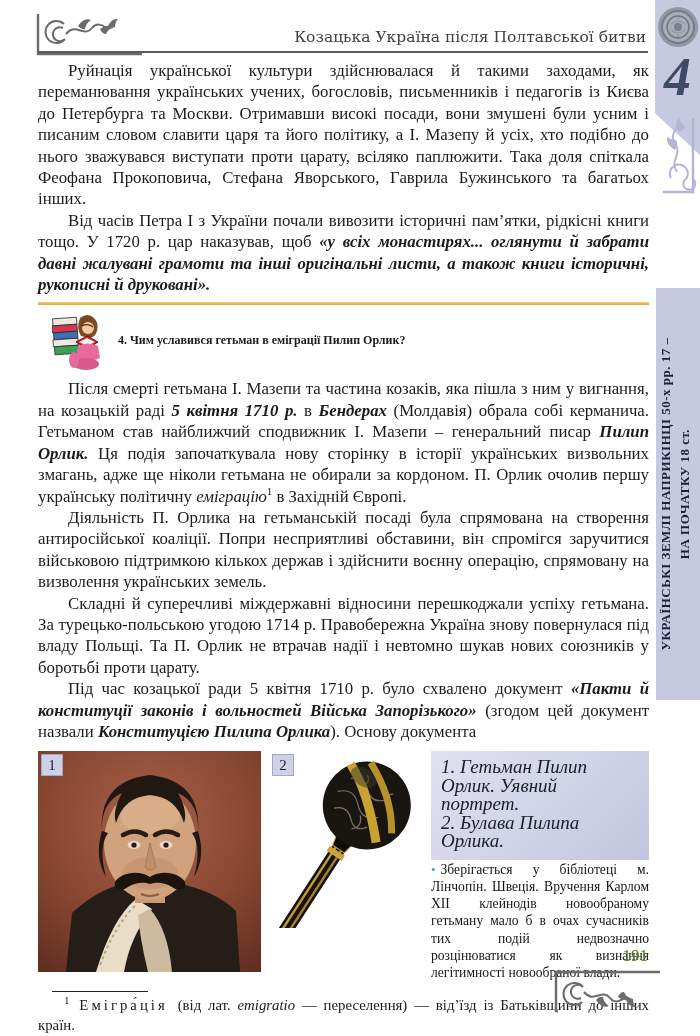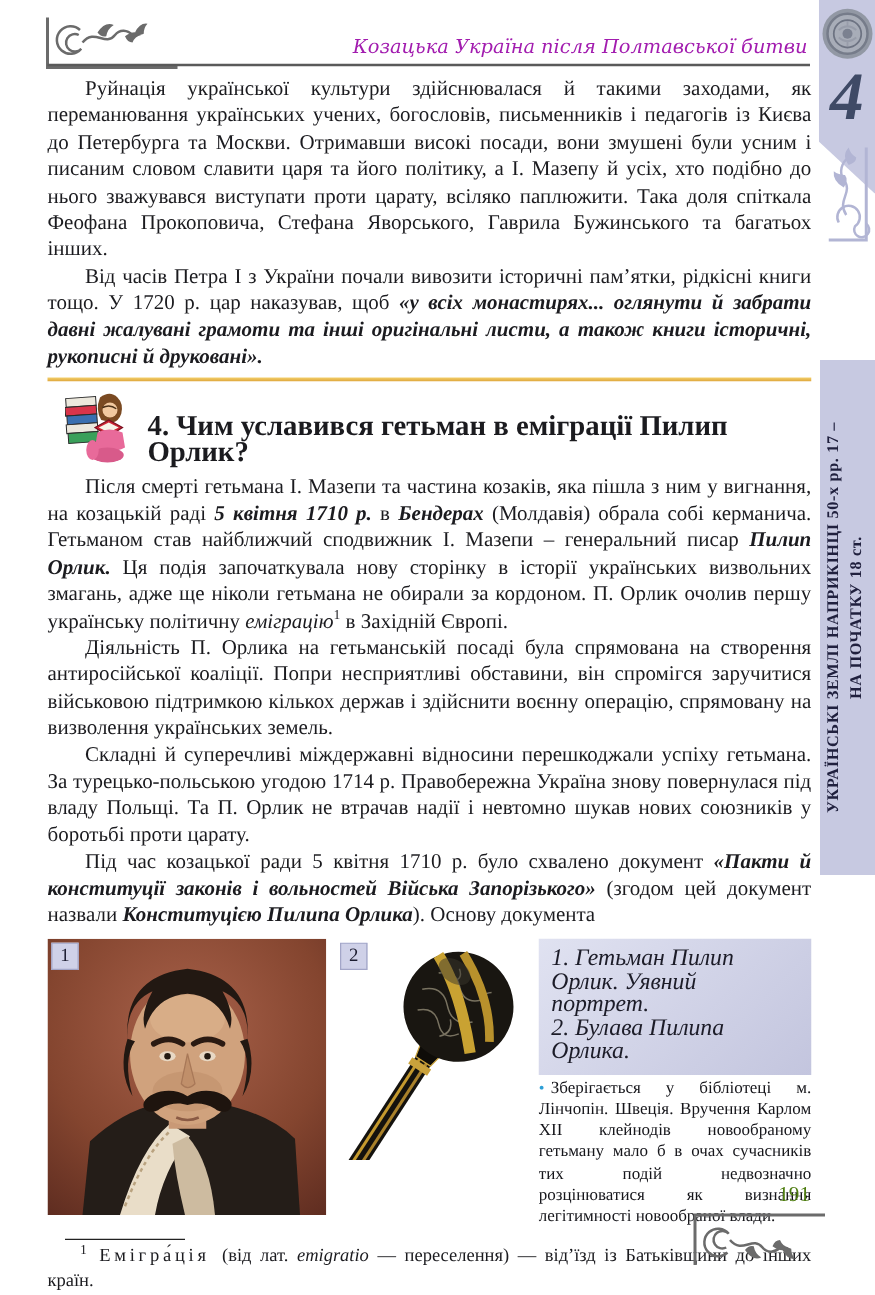--- a/index.html
+++ b/index.html
@@ -12,21 +12,21 @@
     color: #1b1b1f;
     overflow: hidden;
   }
 
   
   .header-flourish { position:absolute; left:34px; top:12px; }
   .header-rule { position:absolute; left:38px; top:51px; width:610px; height:2px; background:#5a5a5a; }
   .running-title {
     position:absolute; right:54px; top:28px;
     font-family:"DejaVu Serif", serif;
-    font-style:italic; font-size:15.5px; color:#a21caf;
+    font-size:15.5px; color:#404040;
   }
 
   
   .corner-block {
     position:absolute; right:0; top:0; width:45px; height:155px;
     background:#c7c9e1;
     clip-path: polygon(0 0, 100% 0, 100% 100%, 0 73%);
   }
   .seal { display:block; margin:6px auto 0; }
   .chapter-num {
@@ -60,21 +60,21 @@
 
   .gold-rule {
     margin:7px 0 5px;
     height:3px;
     background:linear-gradient(#f3cf6b,#dfa73c);
   }
 
   .section-head { display:flex; align-items:flex-start; margin:2px 0 6px; }
   .section-icon { flex:none; margin-left:14px; }
   .section-title {
-    font-size:23px; font-weight:bold; line-height:21px;
+    font-size:12px; font-weight:bold; line-height:21px;
     margin:20px 12px 0 16px;
   }
 
   
   .figure-row { display:flex; margin-top:9px; }
   .fig-portrait { position:relative; width:223px; height:221px; flex:none; }
   .fig-bulava   { position:relative; width:152px; height:177px; flex:none; margin-left:8px; background:#fff; }
   .badge {
     position:absolute; top:3px; left:3px; width:22px; height:22px;
     background:#cfd1e8; box-shadow:inset 0 0 0 1px #a3a6c8;

